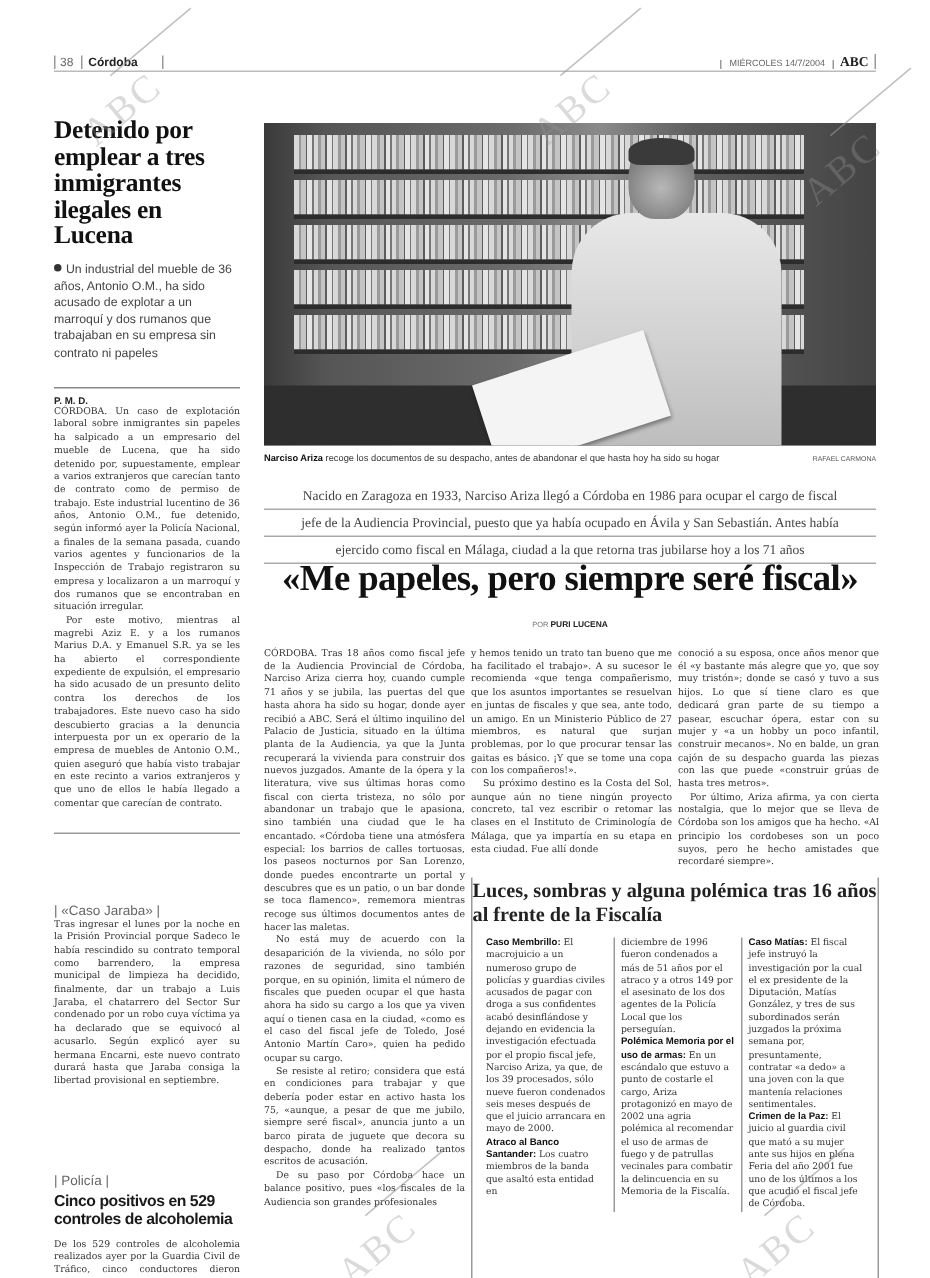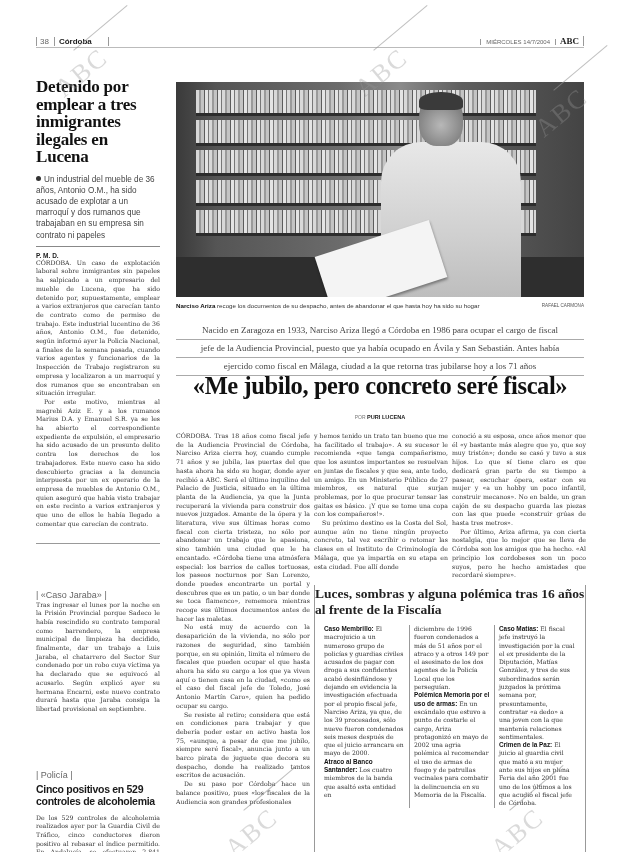--- a/index.html
+++ b/index.html
@@ -10,21 +10,21 @@
     .folio .left { position: absolute; left: 0; top: 0; font-family: "Liberation Sans", sans-serif; font-size: 8px; line-height: 11px; }
     .folio .left .pg { color: #666; border-left: 1px solid #999; border-right: 1px solid #999; padding: 0 5px 0 3px; }
     .folio .left .sec { font-weight: bold; color: #222; padding: 0 16px 0 4px; border-right: 1px solid #999; }
     .folio .right { position: absolute; right: 0; top: 0; font-family: "Liberation Sans", sans-serif; font-size: 6px; line-height: 11px; color: #666; }
     .folio .right .date { border-left: 1px solid #999; padding: 0 5px; border-right: 1px solid #999; }
     .folio .right .logo { font-family: "Liberation Serif", serif; font-weight: bold; font-size: 9px; color: #222; padding: 0 4px; border-right: 1px solid #999; }
 
     
     .leftcol { position: absolute; left: 36px; top: 78px; width: 124px; }
     .lead-title { font-family: Liberation Serif, serif; font-weight: bold; font-size: 17px; line-height: 17.5px; color: #111; letter-spacing: -0.2px; }
-    .lead-sub { font-family: "Liberation Sans", sans-serif; font-size: 8.2px; line-height: 11.2px; color: #444; margin-top: 8px; padding-bottom: 5px; border-bottom: 1px solid #888; }
+    .lead-sub { font-family: "Liberation Sans", sans-serif; font-size: 8.2px; line-height: 11.2px; color: #444; margin-top: 8px; padding-bottom: 17px; border-bottom: 1px solid #888; }
     .lead-sub .bullet { display: inline-block; width: 5px; height: 5px; border-radius: 50%; background: #333; margin-right: 3px; vertical-align: 1px; }
     .byline-small { font-family: "Liberation Sans", sans-serif; font-weight: bold; font-size: 6.5px; color: #222; margin-top: 5px; }
     .body-text { font-family: "DejaVu Serif", serif; font-size: 6.2px; line-height: 8.7px; text-align: justify; color: #333; hyphens: auto; }
     .body-text p + p { text-indent: 8px; }
     .sep { border-top: 1px solid #999; margin: 14px 0 5px; }
     .kicker { font-family: "Liberation Sans", sans-serif; font-size: 9px; color: #666; line-height: 11px; margin-top: 46px; }
     .brief-title { font-family: "Liberation Sans", sans-serif; font-weight: bold; font-size: 10.5px; line-height: 12.5px; color: #1a1a1a; margin: 2px 0 6px; letter-spacing: -0.3px; }
 
     
     .photo { position: absolute; left: 176px; top: 82px; width: 408px; height: 215px; background: linear-gradient(90deg, #3a3a3a 0%, #555 10%, #6b6b6b 40%, #8a8a8a 55%, #5e5e5e 70%, #444 100%); overflow: hidden; }
@@ -122,21 +122,21 @@
   <b>Narciso Ariza</b><span> recoge los documentos de su despacho, antes de abandonar el que hasta hoy ha sido su hogar</span>
   <span class="credit">RAFAEL CARMONA</span>
 </div>
 
 <div class="standfirst">
   <span class="line">Nacido en Zaragoza en 1933, Narciso Ariza llegó a Córdoba en 1986 para ocupar el cargo de fiscal</span>
   <span class="line">jefe de la Audiencia Provincial, puesto que ya había ocupado en Ávila y San Sebastián. Antes había</span>
   <span class="line">ejercido como fiscal en Málaga, ciudad a la que retorna tras jubilarse hoy a los 71 años</span>
 </div>
 
-<h1 class="headline">«Me jubilo, pero concreto seré fiscal»</h1>
+<h1 class="headline">«Me papeles, pero siempre seré fiscal»</h1>
 <div class="byline">
   <span>POR </span><b>PURI LUCENA</b>
 </div>
 
 <div class="col col1 body-text">
   <p>CÓRDOBA. Tras 18 años como fiscal jefe de la Audiencia Provincial de Córdoba, Narciso Ariza cierra hoy, cuando cumple 71 años y se jubila, las puertas del que hasta ahora ha sido su hogar, donde ayer recibió a ABC. Será el último inquilino del Palacio de Justicia, situado en la última planta de la Audiencia, ya que la Junta recuperará la vivienda para construir dos nuevos juzgados. Amante de la ópera y la literatura, vive sus últimas horas como fiscal con cierta tristeza, no sólo por abandonar un trabajo que le apasiona, sino también una ciudad que le ha encantado. «Córdoba tiene una atmósfera especial: los barrios de calles tortuosas, los paseos nocturnos por San Lorenzo, donde puedes encontrarte un portal y descubres que es un patio, o un bar donde se toca flamenco», rememora mientras recoge sus últimos documentos antes de hacer las maletas.</p>
   <p>No está muy de acuerdo con la desaparición de la vivienda, no sólo por razones de seguridad, sino también porque, en su opinión, limita el número de fiscales que pueden ocupar el que hasta ahora ha sido su cargo a los que ya viven aquí o tienen casa en la ciudad, «como es el caso del fiscal jefe de Toledo, José Antonio Martín Caro», quien ha pedido ocupar su cargo.</p>
   <p>Se resiste al retiro; considera que está en condiciones para trabajar y que debería poder estar en activo hasta los 75, «aunque, a pesar de que me jubilo, siempre seré fiscal», anuncia junto a un barco pirata de juguete que decora su despacho, donde ha realizado tantos escritos de acusación.</p>
   <p>De su paso por Córdoba hace un balance positivo, pues «los fiscales de la Audiencia son grandes profesionales</p>
 </div>

